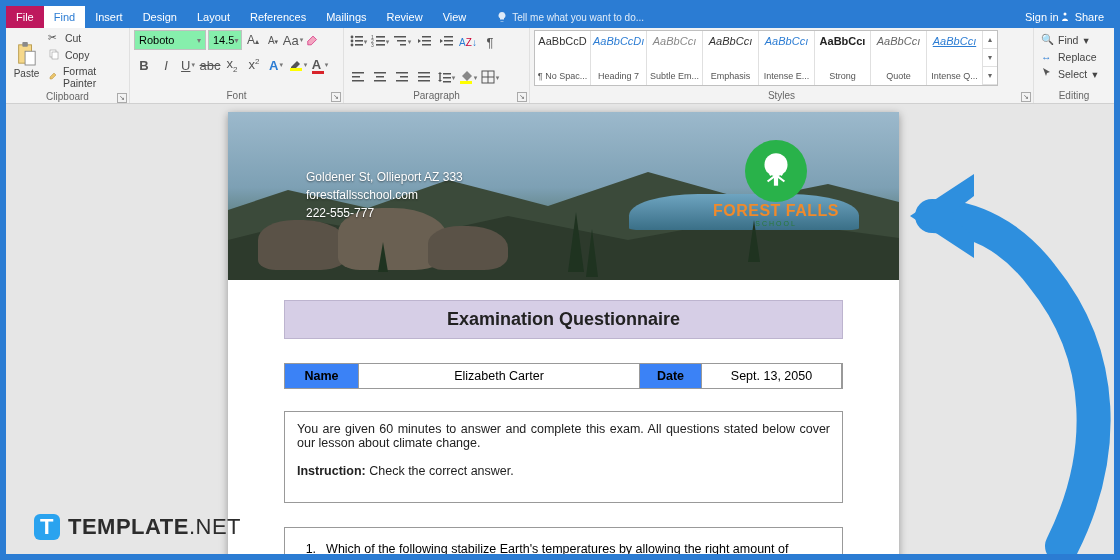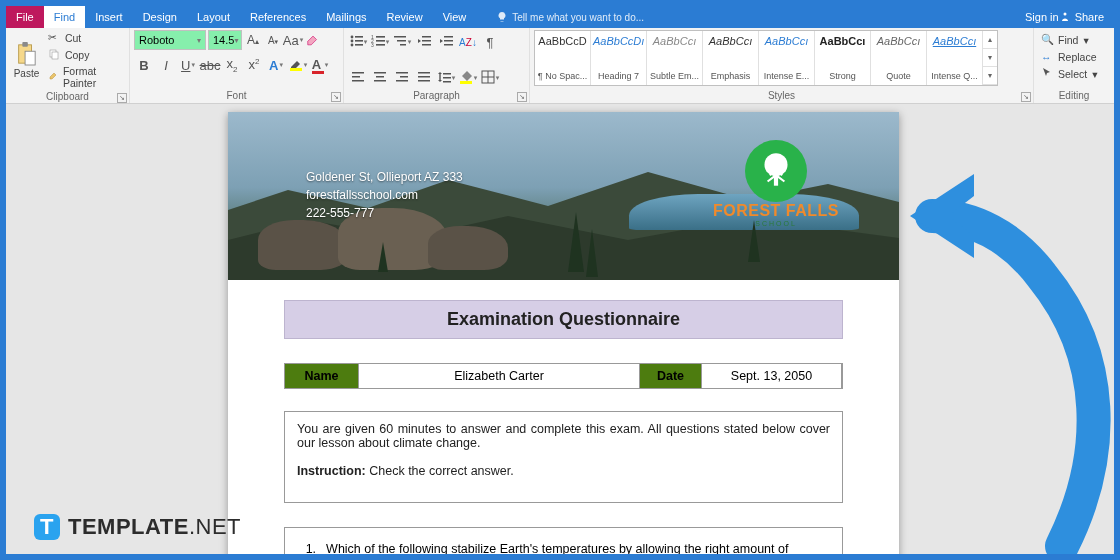--- a/index.html
+++ b/index.html
@@ -64,21 +64,21 @@
   .addr { position: absolute; left: 78px; top: 56px; color: #fff; font-size: 12px; line-height: 1.5; text-shadow: 0 1px 2px rgba(0,0,0,.5); }
   .logo { position: absolute; right: 60px; top: 28px; text-align: center; }
   .logo .circle { width: 62px; height: 62px; border-radius: 50%; background: #29b24a; margin: 0 auto; display: flex; align-items: center; justify-content: center; }
   .logo .brand { color: #f08a2b; font-weight: 700; font-size: 16px; letter-spacing: .5px; }
   .logo .sub { color: #2a7a3a; font-size: 7px; letter-spacing: 2px; }
   
   .content { padding: 20px 28px 30px; width:615px; margin:0 auto; }
   .titleband { background: #d6cee6; border: 1px solid #bdb4cf; text-align: center; padding: 8px 12px; font-weight: 700; font-size: 18px; color: #222; }
   .inforow { display: flex; margin-top: 24px; border: 1px solid #999; }
   .inforow .cell { border-right: 1px solid #999; padding: 5px 8px; font-size: 12.5px; }
-  .inforow .hcell { background: #4d7c0f; font-weight: 700; text-align:center; }
+  .inforow .hcell { background: #3b82f6; font-weight: 700; text-align:center; }
   .c-name-l { width: 74px; } .c-name-v { flex: 1; text-align:center; } .c-date-l { width: 62px; } .c-date-v { width: 140px; text-align:center; border-right:none; }
   .instr { border: 1px solid #999; margin-top: 22px; padding: 10px 12px; font-size: 12.5px; color: #222; }
   .instr p { margin-bottom: 14px; text-align: justify; }
   .qbox { border: 1px solid #999; border-bottom:none; margin-top: 24px; padding: 14px 14px 40px 14px; font-size: 12.5px; }
   .qbox .q { display: flex; gap: 10px; }
   .qbox .qn { width: 18px; text-align: right; }
   
   
   .arrow { position: absolute; right: 2px; top: 110px; width: 210px; height: 440px; pointer-events: none; }
   

